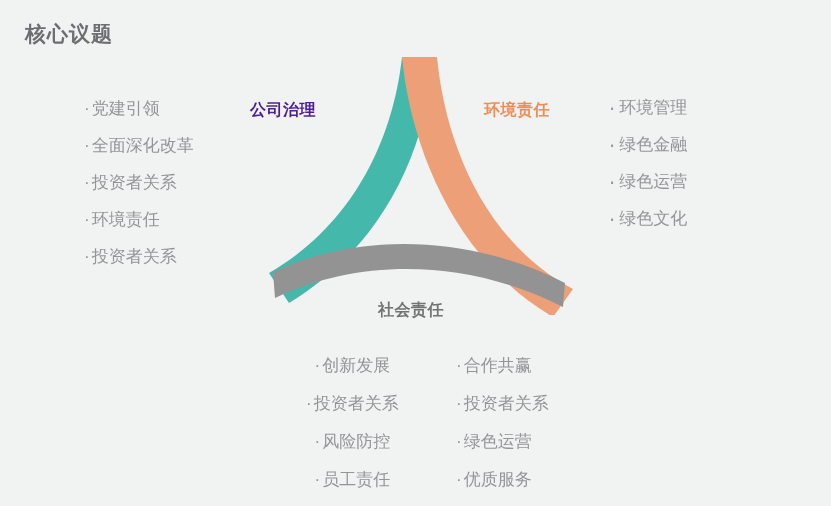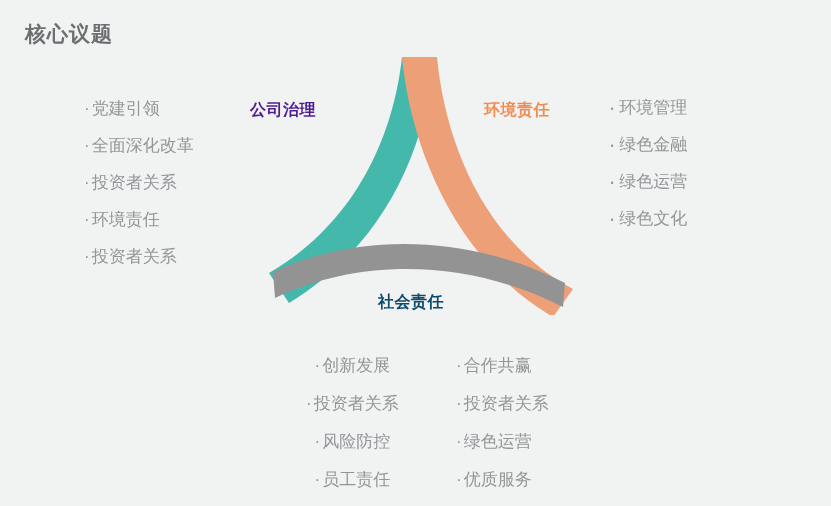--- a/index.html
+++ b/index.html
@@ -62,22 +62,22 @@
     top: 100px;
     color: #4c1d95;
   }
   #heading-environment {
     left: 484px;
     top: 100px;
     color: #ef8e54;
   }
   #heading-social {
     left: 378px;
-    top: 292px;
-    color: #0c4a6e;
+    top: 300px;
+    color: #737373;
   }
 
   
   .item-list {
     position: absolute;
     list-style: none;
     margin: 0;
     padding: 0;
   }
   .item-list li {

